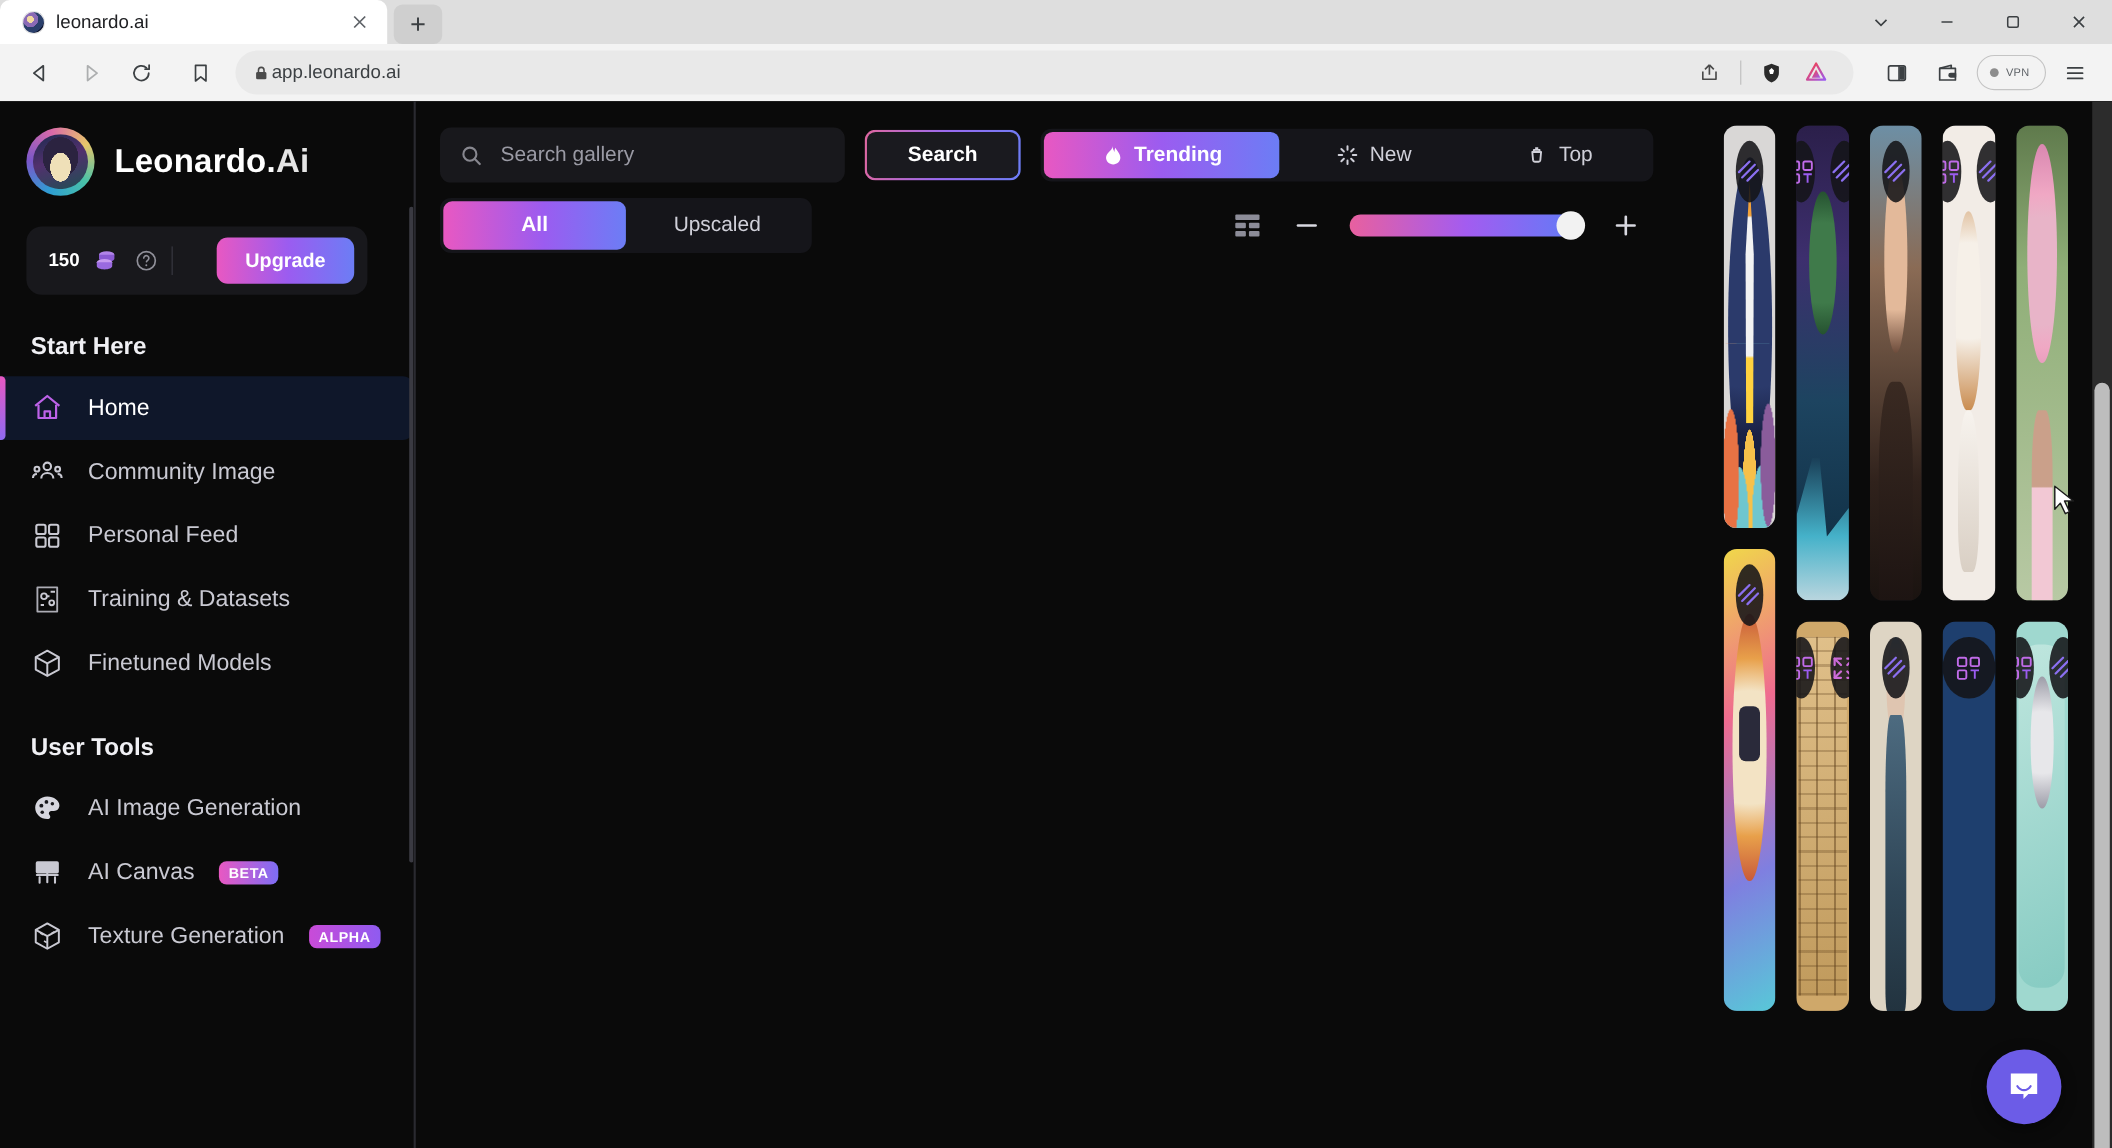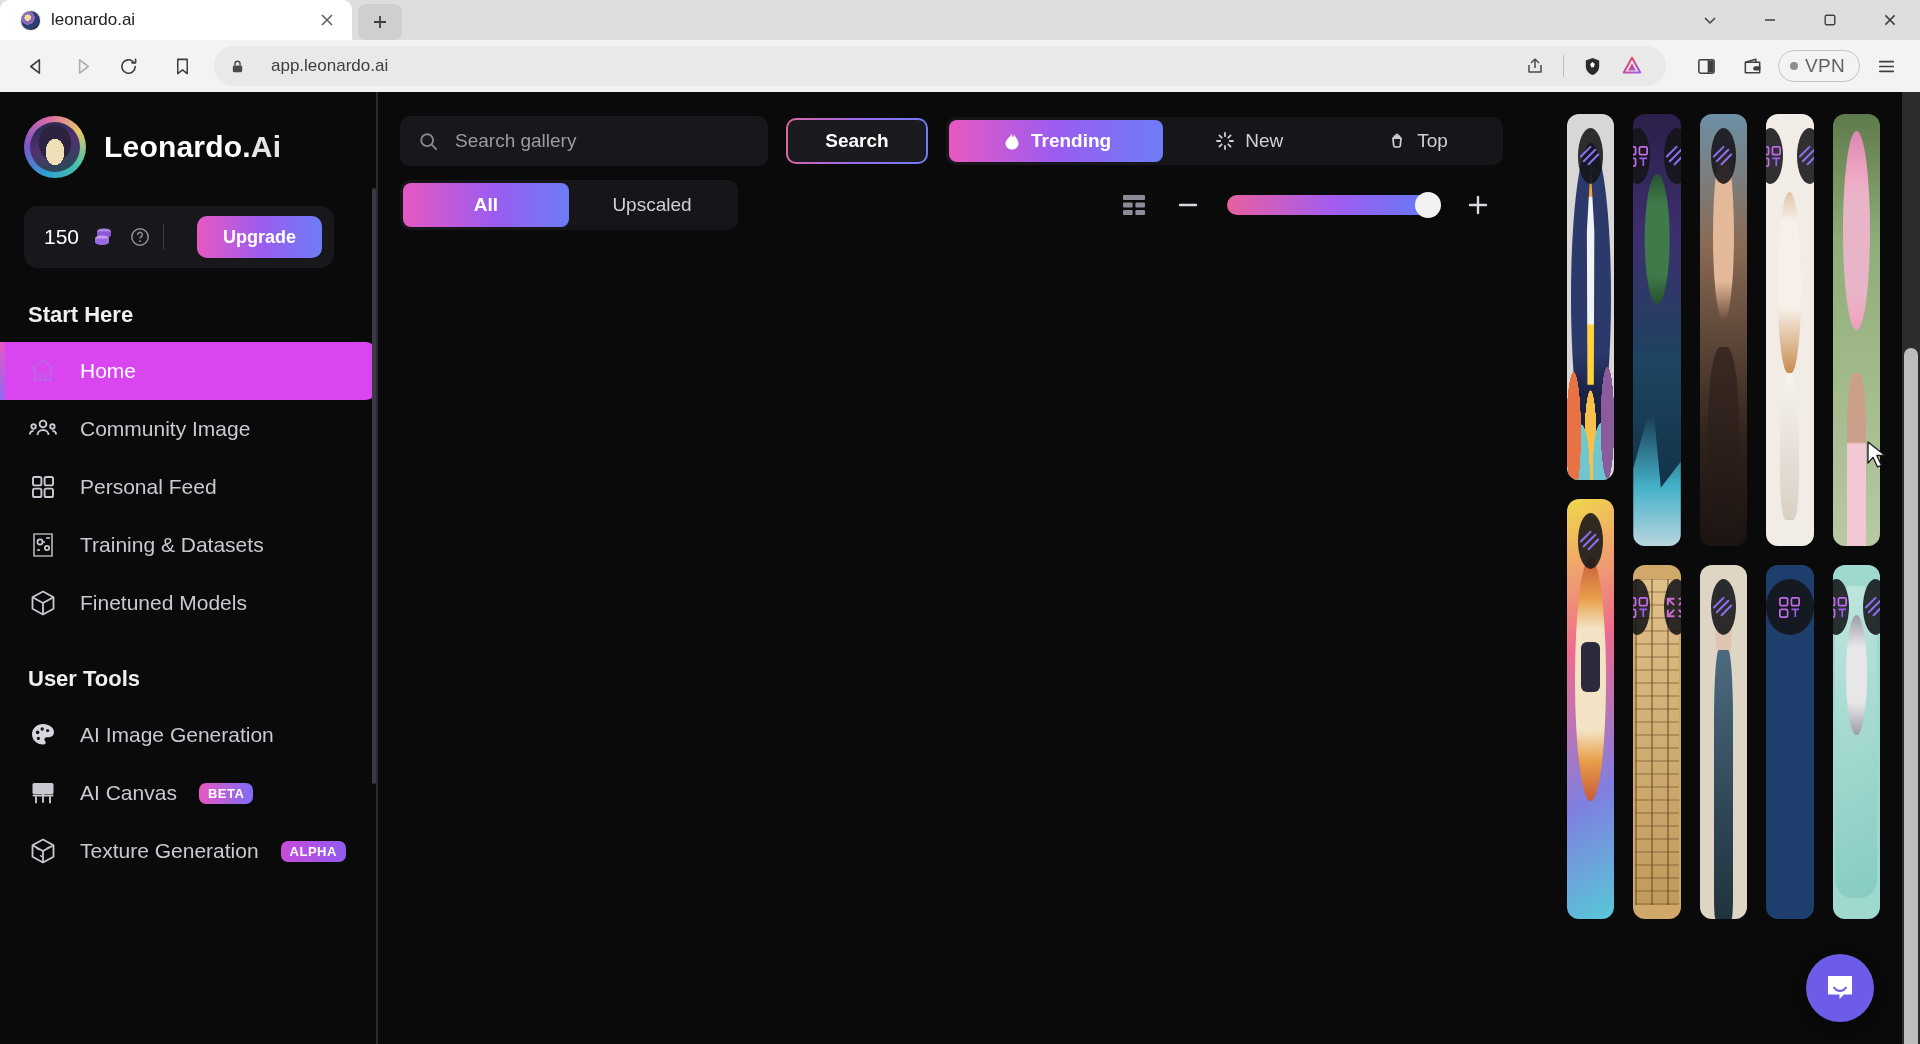--- a/index.html
+++ b/index.html
@@ -35,36 +35,36 @@
 
   .navbar { height: 52px; background: #f3f3f3; display: flex; align-items: center; padding: 0 14px; gap: 2px; flex: 0 0 52px; }
   .navbtn { width: 44px; height: 44px; display: flex; align-items: center; justify-content: center; border-radius: 50%; cursor: pointer; flex: 0 0 44px; }
   .navbtn svg { width: 21px; height: 21px; }
   .navbtn.disabled { opacity: .38; }
   .omnibox-wrap { flex: 1; display: flex; align-items: center; margin: 0 8px; gap: 10px; }
   .bookmark-out { width: 44px; height: 44px; display: flex; align-items: center; justify-content: center; cursor: pointer; flex: 0 0 44px; }
   .bookmark-out svg { width: 19px; height: 19px; }
   .omnibox {
     flex: 1; height: 40px; background: #e9e9e9; border-radius: 20px;
-    display: flex; align-items: center; padding: 0 16px; gap: 26px; cursor: text;
+    display: flex; align-items: center; padding: 0 16px; gap: 2px; cursor: text;
   }
   .omnibox .lock svg { width: 15px; height: 15px; display: block; }
   .omnibox .url { font-size: 17px; color: #3c4043; flex: 1; }
   .omni-actions { display: flex; align-items: center; gap: 4px; }
   .omni-actions .ib { width: 36px; height: 36px; display: flex; align-items: center; justify-content: center; border-radius: 50%; cursor: pointer; }
   .omni-sep { width: 1px; height: 22px; background: #bdbdbd; margin: 0 6px; }
   .toolbar-right { display: flex; align-items: center; gap: 6px; padding-left: 10px; }
   .tb { width: 40px; height: 40px; display: flex; align-items: center; justify-content: center; border-radius: 50%; cursor: pointer; }
   .tb svg { width: 21px; height: 21px; }
   .vpnpill {
     height: 32px; border: 1px solid #c4c4c4; border-radius: 16px; display: flex; align-items: center;
     gap: 7px; padding: 0 14px 0 11px; cursor: pointer; background: #f3f3f3;
   }
   .vpndot { width: 8px; height: 8px; border-radius: 50%; background: #8d8d8d; }
-  .vpnpill span { font-size: 19px; color: #5f6368; letter-spacing: .3px; }
+  .vpnpill span { font-size: 10px; color: #5f6368; letter-spacing: .3px; }
 
   
   .app { flex: 1; display: flex; background: #0a0a0a; overflow: hidden; position: relative; }
 
   
   .sidebar { width: 376px; flex: 0 0 376px; background: #0a0a0a; padding: 0 0 0 0; position: relative; overflow: hidden; }
   .brand { display: flex; align-items: center; gap: 18px; padding: 24px 0 0 24px; }
   .brand-logo {
     width: 62px; height: 62px; border-radius: 50%; flex: 0 0 62px; position: relative; overflow: hidden;
     background: conic-gradient(from 200deg, #2e9fd4, #7a56c9, #d96aa8, #e8c66a, #49c2a8, #2e9fd4);
@@ -77,38 +77,38 @@
       radial-gradient(ellipse 46% 52% at 50% 42%, #2b2340 0 70%, transparent 71%),
       linear-gradient(160deg, #1b2a4d 0%, #52306e 45%, #1e4f52 100%);
   }
   .brand-name { font-size: 30px; font-weight: 700; color: #ffffff; letter-spacing: .2px; }
   .brand-name .ai { color: #e5e5e5; }
 
   .credits {
     margin: 28px 0 0 24px; width: 310px; height: 62px; background: #18181c; border-radius: 14px;
     display: flex; align-items: center; padding: 0 12px 0 20px; gap: 12px;
   }
-  .credit-num { font-size: 21px; font-weight: 400; color: #fff; }
+  .credit-num { font-size: 17px; font-weight: 700; color: #fff; }
   .coin-icon { width: 26px; height: 26px; flex: 0 0 26px; }
   .help-icon { width: 22px; height: 22px; flex: 0 0 22px; cursor: pointer; opacity: .75; }
   .cred-sep { width: 1px; height: 26px; background: #3a3a44; }
   .upgrade {
     margin-left: auto; height: 42px; padding: 0 26px; border: none; border-radius: 10px;
     background: linear-gradient(90deg, #e858c2 0%, #9b5cf0 52%, #6c7df5 100%);
     color: #fff; font-size: 18px; font-weight: 700; cursor: pointer; font-family: inherit;
   }
 
   .nav-section { margin-top: 34px; }
   .nav-head { font-size: 22px; font-weight: 700; color: #f0f0f4; padding: 0 0 0 28px; margin-bottom: 14px; }
   .nav-item {
     height: 58px; display: flex; align-items: center; gap: 22px; padding-left: 28px;
     color: #c9c9d2; font-size: 21px; cursor: pointer; position: relative; border-radius: 0 10px 10px 0;
   }
   .nav-item .ni-icon { width: 30px; height: 30px; flex: 0 0 30px; display: flex; align-items: center; justify-content: center; }
-  .nav-item.active { background: #d946ef; color: #ffffff; }
+  .nav-item.active { background: #0f172a; color: #ffffff; }
   .nav-item.active::before { content: ""; position: absolute; left: 0; top: 0; bottom: 0; width: 5px; background: linear-gradient(180deg,#e858c2,#8e6af2); border-radius: 0 4px 4px 0; }
   .badge { font-size: 13px; font-weight: 700; color: #fff; padding: 3px 9px; border-radius: 7px; letter-spacing: .5px; }
   .badge.beta { background: linear-gradient(90deg,#e858c2,#7d6df5); }
   .badge.alpha { background: linear-gradient(90deg,#c94bd8,#8f5bf0); }
 
   .sb-scroll { position: absolute; left: 372px; top: 96px; width: 4px; height: 596px; background: #3a3a42; border-radius: 2px; }
 
   
   .main { flex: 1; display: flex; flex-direction: row; background: #0a0a0a; min-width: 0; position: relative; }
   .main-border { position: absolute; left: 0; top: 0; bottom: 0; width: 2px; background: #2a2a30; }

